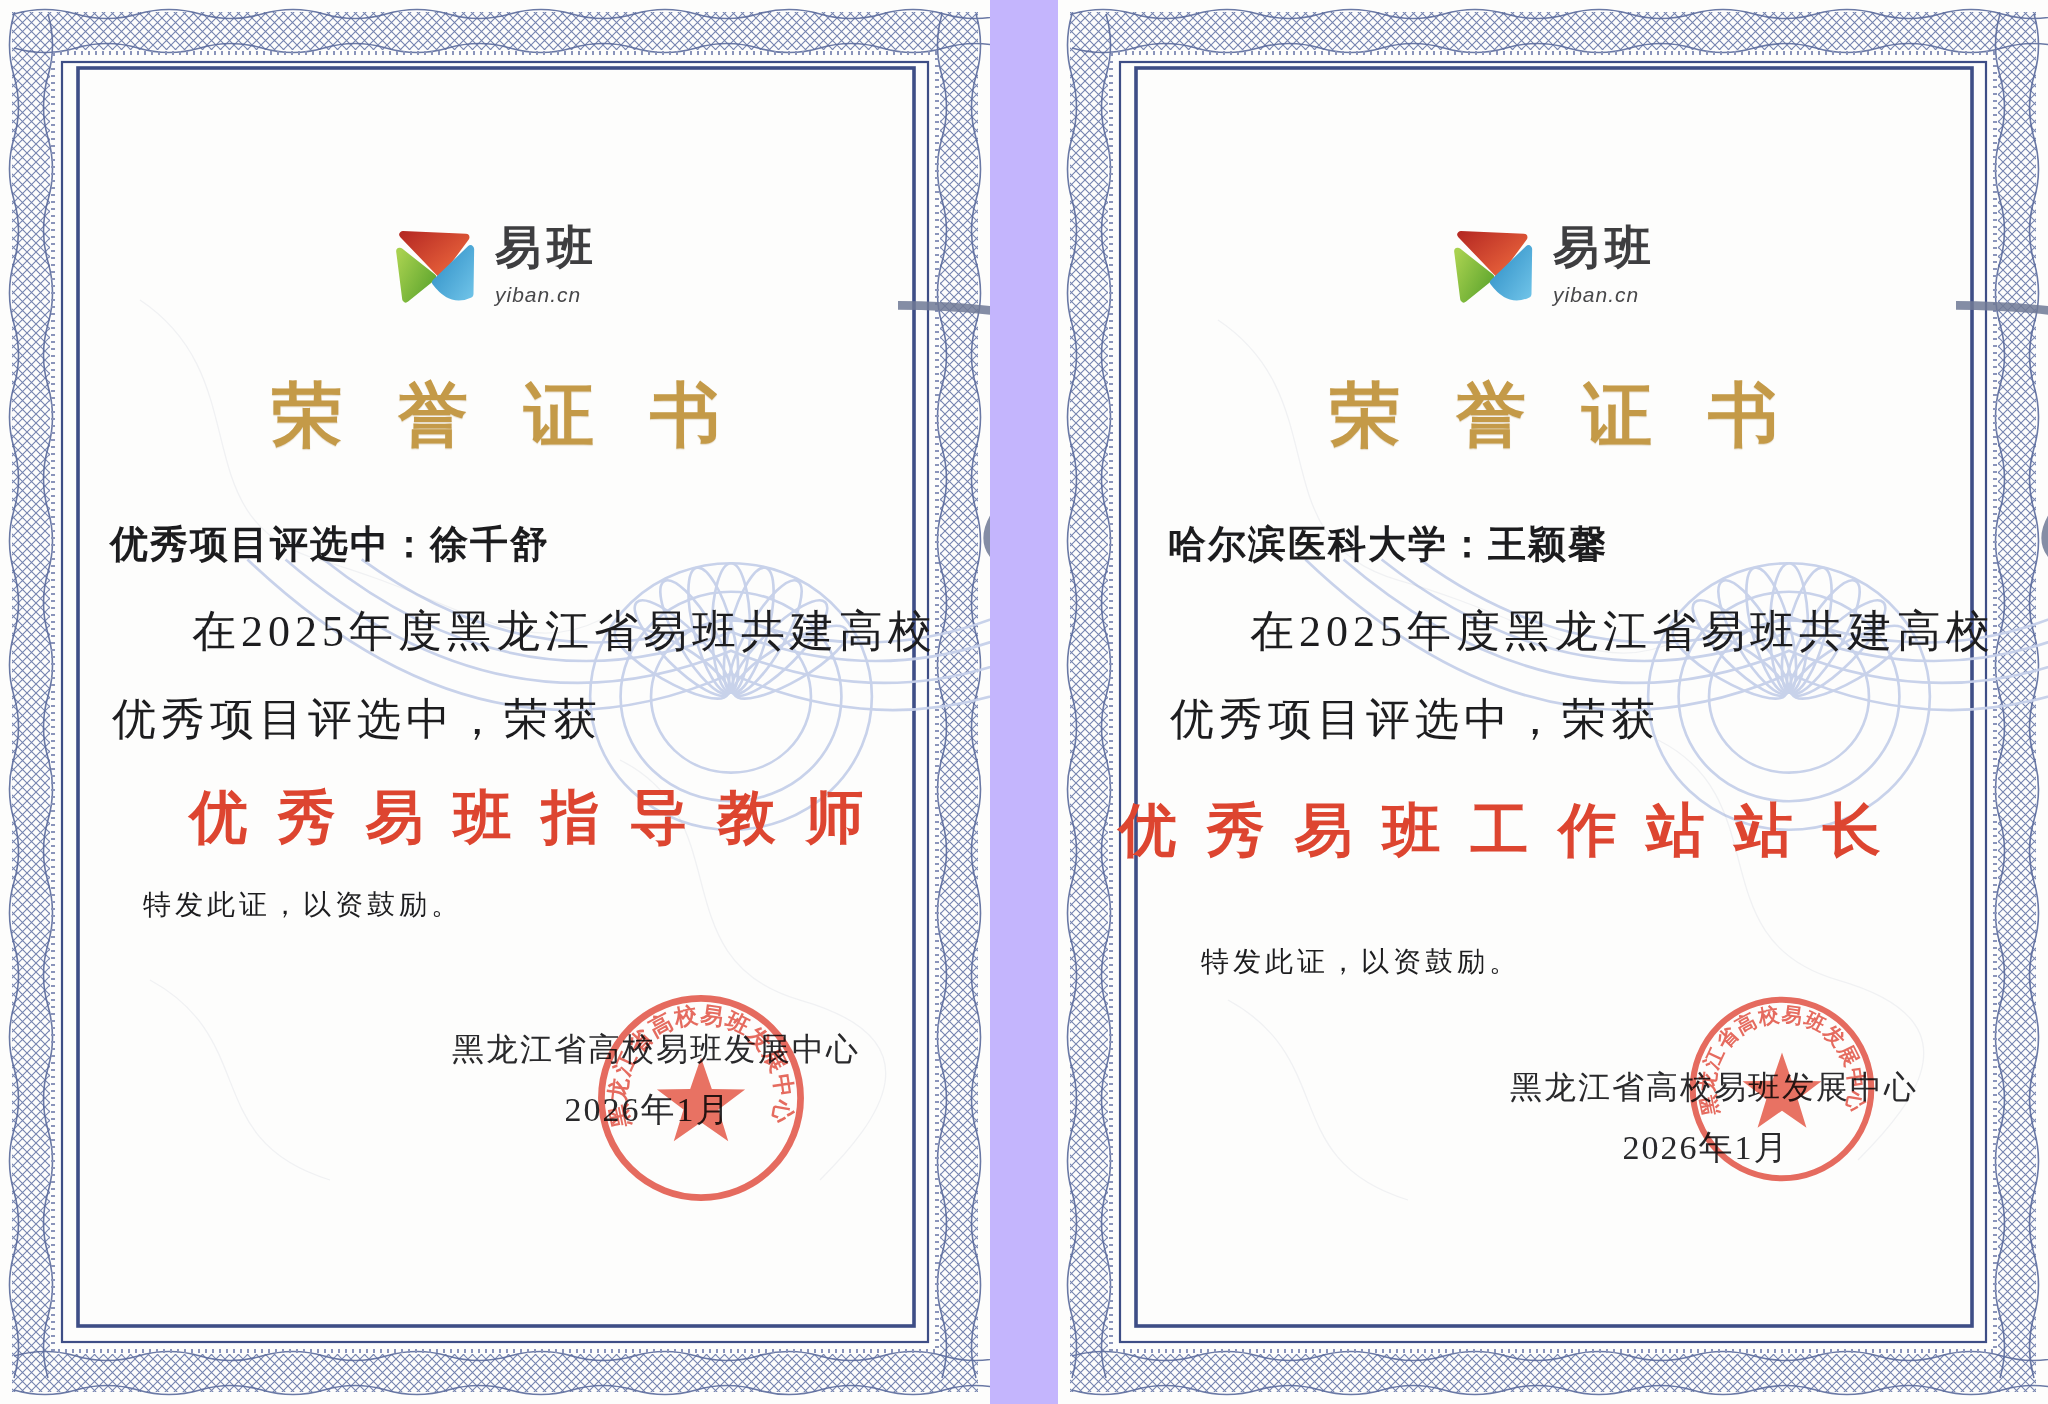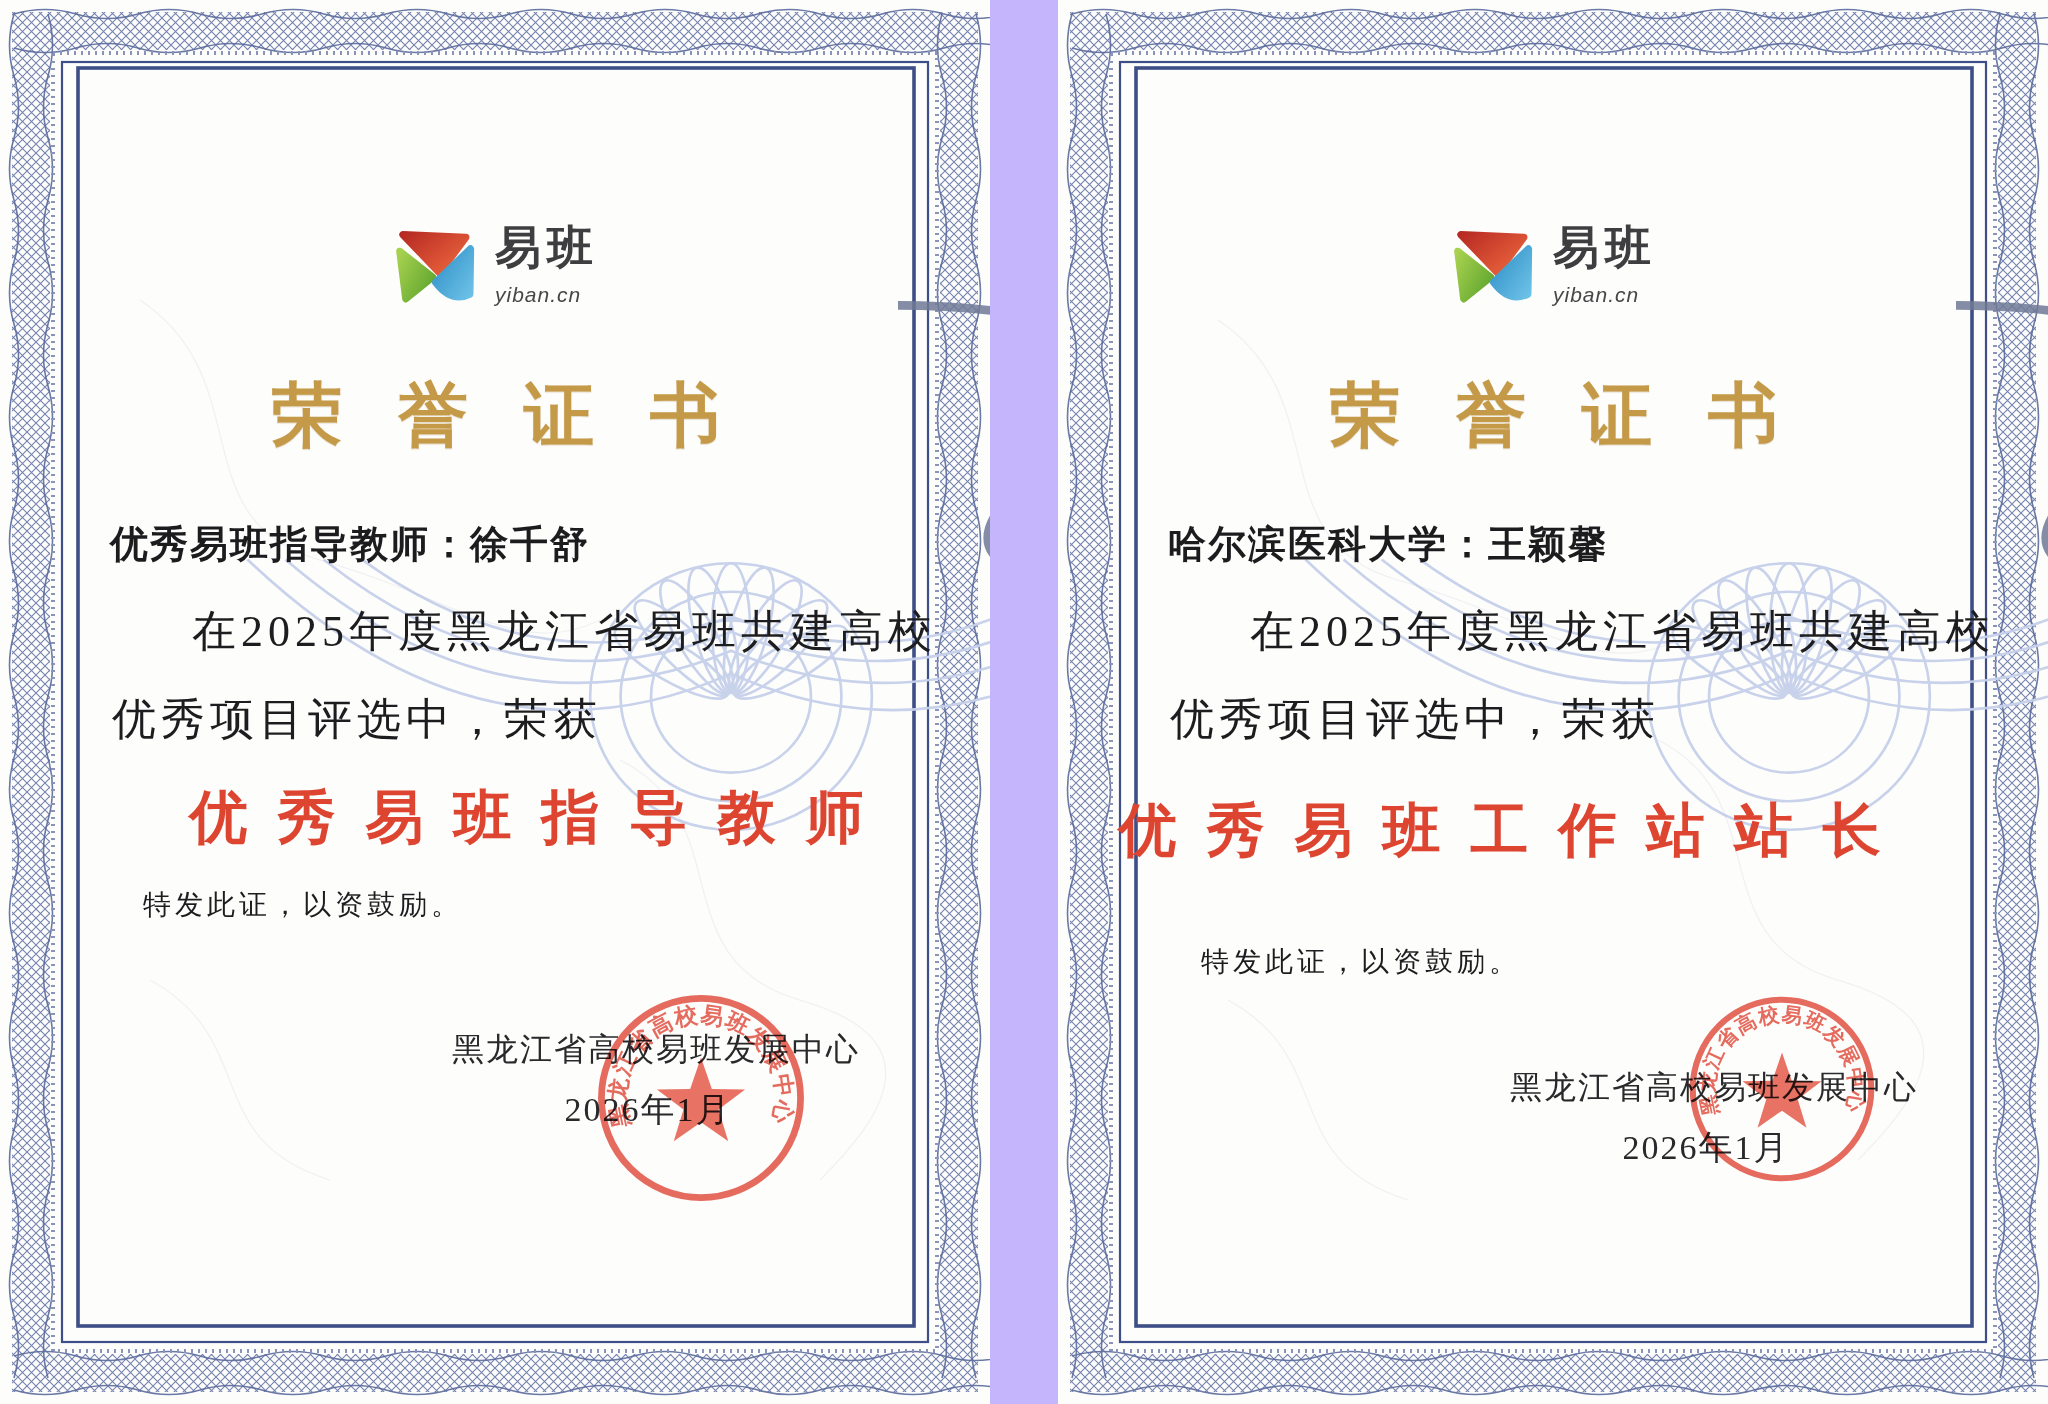--- a/index.html
+++ b/index.html
@@ -249,21 +249,21 @@
       <svg class="logo-icon" viewBox="0 0 96 96">
           <use href="#yibanicon"></use>
         </svg>
       <div class="logo-text">
         <div class="logo-cn">易班</div>
         <div class="logo-url">yiban.cn</div>
       </div>
     </div>
 
     <h1 class="title">荣誉证书</h1>
-    <p class="recipient">优秀易班指导教师：徐千舒</p>
+    <p class="recipient">优秀项目评选中：徐千舒</p>
     <p class="body-line l1">在2025年度黑龙江省易班共建高校</p>
     <p class="body-line l2">优秀项目评选中，荣获</p>
     <p class="award">优秀易班指导教师</p>
     <p class="closing">特发此证，以资鼓励。</p>
     <p class="issuer">黑龙江省高校易班发展中心</p>
     <p class="date">2026年1月</p>
 
     <svg class="seal seal-l" viewBox="0 0 240 240" aria-hidden="true">
       <g opacity="0.88">
         <circle cx="120" cy="120" r="103" fill="none" stroke="#e4584a" stroke-width="7"></circle>

